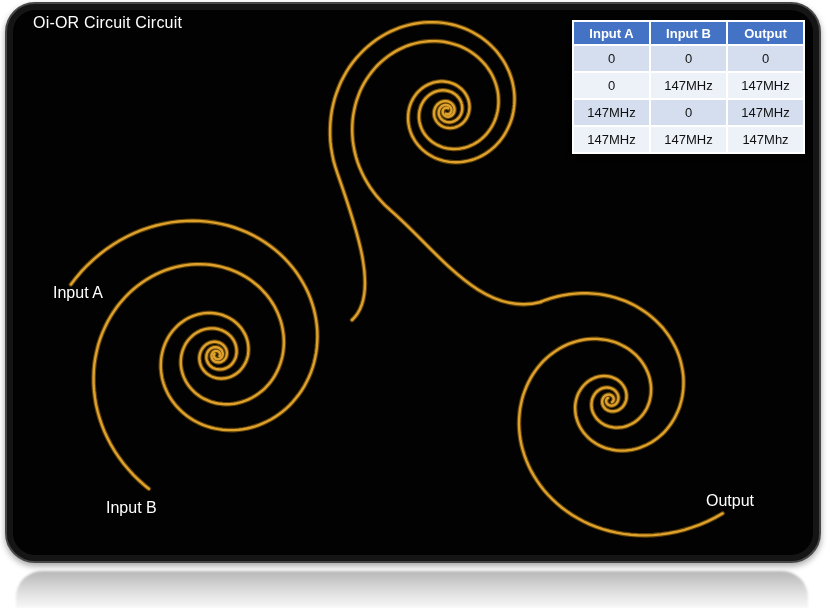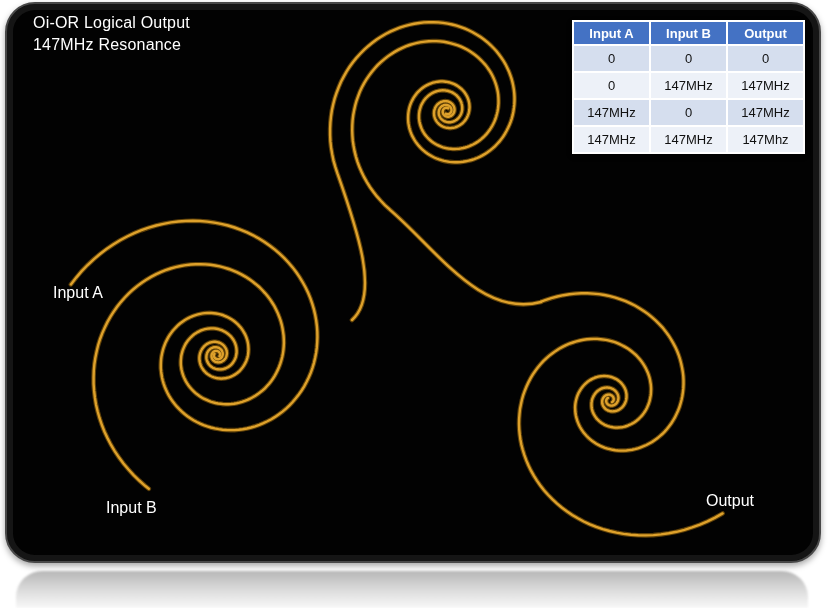--- a/index.html
+++ b/index.html
@@ -56,22 +56,21 @@
       <path d="M607.9 397.9L607.7 398.0L607.6 398.1L607.5 398.2L607.4 398.3L607.2 398.4L607.1 398.5L607.0 398.7L606.9 398.8L606.8 398.9L606.7 399.1L606.6 399.3L606.5 399.4L606.5 399.6L606.4 399.8L606.3 400.0L606.3 400.2L606.3 400.4L606.2 400.6L606.2 400.8L606.2 401.0L606.2 401.2L606.2 401.4L606.3 401.6L606.3 401.9L606.4 402.1L606.4 402.3L606.5 402.5L606.6 402.7L606.7 402.9L606.8 403.1L607.0 403.4L607.1 403.6L607.3 403.7L607.4 403.9L607.6 404.1L607.8 404.3L608.0 404.5L608.2 404.6L608.4 404.8L608.7 404.9L608.9 405.0L609.2 405.2L609.4 405.3L609.7 405.4L610.0 405.4L610.3 405.5L610.6 405.6L610.9 405.6L611.2 405.6L611.5 405.6L611.8 405.6L612.1 405.6L612.4 405.5L612.8 405.5L613.1 405.4L613.4 405.3L613.7 405.2L614.1 405.0L614.4 404.9L614.7 404.7L615.0 404.5L615.3 404.3L615.6 404.1L615.9 403.8L616.1 403.6L616.4 403.3L616.6 403.0L616.9 402.7L617.1 402.3L617.3 402.0L617.5 401.6L617.7 401.2L617.8 400.9L618.0 400.4L618.1 400.0L618.2 399.6L618.3 399.2L618.3 398.7L618.4 398.3L618.4 397.8L618.4 397.3L618.3 396.8L618.2 396.4L618.2 395.9L618.0 395.4L617.9 394.9L617.7 394.4L617.5 394.0L617.3 393.5L617.0 393.0L616.7 392.6L616.4 392.1L616.1 391.7L615.7 391.3L615.3 390.9L614.9 390.5L614.4 390.1L614.0 389.8L613.5 389.4L613.0 389.1L612.4 388.8L611.9 388.6L611.3 388.3L610.7 388.1L610.0 387.9L609.4 387.8L608.7 387.7L608.1 387.6L607.4 387.5L606.7 387.5L606.0 387.6L605.3 387.6L604.6 387.7L603.9 387.9L603.2 388.0L602.4 388.3L601.7 388.5L601.0 388.8L600.3 389.2L599.6 389.6L599.0 390.0L598.3 390.4L597.6 391.0L597.0 391.5L596.4 392.1L595.8 392.7L595.3 393.4L594.7 394.1L594.3 394.8L593.8 395.6L593.4 396.4L593.0 397.2L592.6 398.1L592.3 399.0L592.0 399.9L591.8 400.9L591.7 401.9L591.5 402.9L591.5 403.9L591.5 404.9L591.5 405.9L591.6 407.0L591.7 408.1L591.9 409.1L592.2 410.2L592.5 411.3L592.9 412.3L593.4 413.4L593.9 414.4L594.5 415.4L595.1 416.4L595.8 417.4L596.5 418.4L597.4 419.3L598.2 420.2L599.2 421.1L600.2 421.9L601.2 422.7L602.3 423.4L603.4 424.1L604.6 424.8L605.9 425.3L607.2 425.9L608.5 426.3L609.9 426.7L611.3 427.0L612.8 427.3L614.3 427.5L615.8 427.6L617.3 427.6L618.8 427.5L620.4 427.4L622.0 427.2L623.6 426.9L625.2 426.5L626.7 426.0L628.3 425.4L629.9 424.7L631.4 424.0L633.0 423.1L634.5 422.2L635.9 421.2L637.4 420.0L638.8 418.8L640.1 417.5L641.4 416.1L642.6 414.7L643.8 413.1L644.9 411.5L645.9 409.8L646.9 408.0L647.7 406.1L648.5 404.2L649.2 402.2L649.8 400.1L650.2 398.0L650.6 395.9L650.9 393.7L651.0 391.4L651.1 389.1L651.0 386.8L650.8 384.5L650.4 382.2L650.0 379.8L649.4 377.4L648.7 375.1L647.8 372.7L646.8 370.4L645.7 368.1L644.4 365.8L643.0 363.6L641.5 361.4L639.8 359.3L638.0 357.2L636.1 355.2L634.0 353.3L631.8 351.5L629.5 349.7L627.1 348.1L624.5 346.6L621.9 345.2L619.1 343.9L616.2 342.7L613.3 341.7L610.2 340.8L607.1 340.1L603.9 339.6L600.6 339.2L597.2 338.9L593.9 338.9L590.4 339.0L586.9 339.3L583.5 339.8L579.9 340.5L576.4 341.4L572.9 342.5L569.4 343.7L566.0 345.2L562.5 346.9L559.1 348.8L555.8 350.9L552.6 353.2L549.4 355.6L546.3 358.3L543.3 361.2L540.5 364.3L537.8 367.5L535.2 371.0L532.7 374.6L530.5 378.4L528.4 382.4L526.5 386.5L524.8 390.7L523.2 395.1L521.9 399.7L520.9 404.4L520.0 409.1L519.5 414.0L519.1 419.0L519.0 424.0L519.2 429.1L519.7 434.3L520.4 439.5L521.4 444.7L522.8 450.0L524.4 455.2L526.3 460.4L528.5 465.5L531.0 470.7L533.8 475.7L536.9 480.6L540.3 485.5L544.0 490.2L548.0 494.8L552.3 499.2L556.8 503.4L561.7 507.5L566.8 511.3L572.2 515.0L577.8 518.3L583.7 521.5L589.9 524.3L596.2 526.9L602.8 529.1L609.5 531.0L616.5 532.6L623.6 533.9L630.9 534.8L638.3 535.3L645.8 535.4L653.4 535.1L661.1 534.4L668.8 533.3L676.6 531.8L684.4 529.8L692.1 527.4L699.9 524.6L707.5 521.3L715.1 517.6L722.6 513.4" fill="none" stroke="#5E4008" stroke-width="4.6" stroke-linecap="round"></path>
       <path d="M219.5 356.2L219.6 356.1L219.7 356.0L219.8 355.8L219.8 355.7L219.9 355.6L219.9 355.4L220.0 355.3L220.0 355.1L220.1 354.9L220.1 354.8L220.1 354.6L220.1 354.4L220.1 354.3L220.1 354.1L220.1 353.9L220.0 353.8L220.0 353.6L219.9 353.4L219.9 353.3L219.8 353.1L219.7 352.9L219.6 352.8L219.5 352.6L219.4 352.5L219.3 352.3L219.2 352.2L219.1 352.0L218.9 351.9L218.8 351.8L218.6 351.6L218.5 351.5L218.3 351.4L218.1 351.3L217.9 351.2L217.7 351.1L217.5 351.1L217.3 351.0L217.1 351.0L216.9 350.9L216.7 350.9L216.5 350.9L216.3 350.9L216.0 350.9L215.8 350.9L215.6 350.9L215.3 351.0L215.1 351.0L214.9 351.1L214.7 351.2L214.4 351.2L214.2 351.3L214.0 351.5L213.8 351.6L213.6 351.7L213.4 351.9L213.2 352.1L213.0 352.2L212.8 352.4L212.7 352.6L212.5 352.8L212.3 353.0L212.2 353.3L212.1 353.5L212.0 353.8L211.8 354.0L211.7 354.3L211.7 354.6L211.6 354.8L211.5 355.1L211.5 355.4L211.5 355.7L211.5 356.0L211.5 356.3L211.5 356.6L211.5 356.9L211.6 357.2L211.7 357.5L211.8 357.8L211.9 358.1L212.0 358.4L212.1 358.7L212.3 359.0L212.4 359.3L212.6 359.6L212.8 359.8L213.1 360.1L213.3 360.3L213.5 360.6L213.8 360.8L214.1 361.0L214.4 361.2L214.7 361.4L215.0 361.6L215.3 361.7L215.7 361.9L216.0 362.0L216.4 362.1L216.8 362.2L217.2 362.3L217.5 362.3L217.9 362.4L218.3 362.4L218.7 362.4L219.1 362.3L219.5 362.3L219.9 362.2L220.4 362.1L220.8 362.0L221.2 361.9L221.6 361.7L221.9 361.5L222.3 361.3L222.7 361.1L223.1 360.8L223.4 360.6L223.8 360.3L224.1 360.0L224.4 359.6L224.8 359.3L225.0 358.9L225.3 358.5L225.6 358.1L225.8 357.7L226.0 357.2L226.2 356.8L226.4 356.3L226.5 355.8L226.6 355.3L226.7 354.8L226.8 354.3L226.9 353.8L226.9 353.2L226.9 352.7L226.8 352.1L226.7 351.6L226.7 351.1L226.5 350.5L226.4 350.0L226.2 349.4L226.0 348.9L225.7 348.4L225.4 347.9L225.1 347.4L224.8 346.9L224.4 346.4L224.0 345.9L223.6 345.5L223.2 345.1L222.7 344.6L222.2 344.3L221.7 343.9L221.1 343.6L220.6 343.2L220.0 343.0L219.3 342.7L218.7 342.5L218.1 342.3L217.4 342.1L216.7 342.0L216.0 341.9L215.3 341.8L214.6 341.8L213.9 341.8L213.2 341.9L212.5 342.0L211.7 342.1L211.0 342.3L210.3 342.5L209.6 342.7L208.9 343.0L208.2 343.4L207.5 343.7L206.8 344.1L206.1 344.6L205.5 345.1L204.9 345.6L204.3 346.2L203.7 346.8L203.2 347.4L202.6 348.1L202.2 348.8L201.7 349.5L201.3 350.3L200.9 351.0L200.6 351.9L200.3 352.7L200.0 353.6L199.8 354.5L199.6 355.4L199.5 356.3L199.4 357.2L199.4 358.2L199.4 359.1L199.5 360.1L199.6 361.1L199.8 362.0L200.0 363.0L200.3 364.0L200.6 364.9L201.0 365.9L201.4 366.8L201.9 367.7L202.5 368.6L203.1 369.5L203.7 370.4L204.4 371.2L205.2 372.0L206.0 372.8L206.8 373.5L207.7 374.2L208.7 374.8L209.6 375.4L210.7 376.0L211.7 376.5L212.8 377.0L213.9 377.4L215.1 377.7L216.3 378.0L217.5 378.2L218.7 378.4L220.0 378.5L221.2 378.6L222.5 378.5L223.8 378.4L225.1 378.3L226.4 378.0L227.7 377.7L229.0 377.4L230.3 376.9L231.5 376.4L232.8 375.8L234.0 375.1L235.2 374.4L236.4 373.6L237.5 372.7L238.7 371.8L239.7 370.8L240.7 369.7L241.7 368.6L242.6 367.4L243.5 366.1L244.3 364.8L245.1 363.5L245.8 362.1L246.4 360.6L246.9 359.1L247.4 357.6L247.8 356.0L248.1 354.3L248.3 352.7L248.4 351.0L248.5 349.3L248.4 347.6L248.3 345.9L248.1 344.2L247.8 342.4L247.4 340.7L246.9 339.0L246.3 337.3L245.6 335.6L244.8 333.9L243.9 332.3L242.9 330.6L241.9 329.1L240.7 327.5L239.4 326.1L238.1 324.6L236.7 323.3L235.2 322.0L233.6 320.7L231.9 319.6L230.1 318.5L228.3 317.5L226.4 316.6L224.5 315.8L222.5 315.0L220.4 314.4L218.3 313.9L216.1 313.5L213.9 313.2L211.7 313.0L209.4 312.9L207.1 313.0L204.8 313.1L202.5 313.4L200.2 313.9L197.9 314.4L195.6 315.1L193.3 315.9L191.0 316.8L188.8 317.9L186.6 319.0L184.5 320.3L182.4 321.8L180.3 323.3L178.3 325.0L176.4 326.8L174.6 328.7L172.8 330.7L171.2 332.9L169.6 335.1L168.2 337.4L166.9 339.9L165.6 342.4L164.6 345.0L163.6 347.7L162.8 350.4L162.1 353.3L161.5 356.2L161.1 359.1L160.9 362.1L160.8 365.1L160.8 368.2L161.1 371.2L161.5 374.3L162.0 377.4L162.7 380.5L163.6 383.6L164.7 386.7L166.0 389.7L167.4 392.7L168.9 395.6L170.7 398.5L172.6 401.3L174.7 404.0L176.9 406.7L179.3 409.2L181.9 411.7L184.6 414.0L187.4 416.2L190.4 418.3L193.5 420.2L196.8 422.0L200.1 423.6L203.6 425.1L207.2 426.4L210.9 427.5L214.7 428.4L218.6 429.1L222.5 429.7L226.5 430.0L230.5 430.1L234.6 430.1L238.7 429.7L242.8 429.2L247.0 428.5L251.1 427.5L255.2 426.3L259.3 424.9L263.4 423.2L267.4 421.3L271.3 419.2L275.1 416.9L278.9 414.3L282.5 411.6L286.1 408.6L289.5 405.4L292.7 402.0L295.8 398.3L298.8 394.5L301.6 390.5L304.2 386.4L306.5 382.0L308.7 377.5L310.7 372.9L312.4 368.1L313.9 363.1L315.1 358.1L316.1 352.9L316.8 347.7L317.2 342.3L317.4 336.9L317.3 331.5L316.9 326.0L316.2 320.5L315.2 314.9L313.9 309.4L312.3 303.9L310.4 298.4L308.2 293.0L305.7 287.7L302.8 282.5L299.7 277.3L296.3 272.3L292.6 267.4L288.6 262.7L284.3 258.1L279.8 253.8L274.9 249.6L269.8 245.7L264.5 242.0L258.9 238.5L253.1 235.3L247.1 232.4L240.9 229.8L234.5 227.5L227.9 225.5L221.1 223.9L214.2 222.6L207.2 221.6L200.1 221.0L192.9 220.8L185.6 221.0L178.2 221.5L170.8 222.4L163.5 223.8L156.1 225.5L148.7 227.7L141.4 230.2L134.2 233.2L127.1 236.5L120.1 240.3L113.2 244.5L106.5 249.0L100.0 254.0L93.7 259.3L87.6 265.0L81.7 271.1L76.2 277.6L70.9 284.4" fill="none" stroke="#DEA12B" stroke-width="2.4" stroke-linecap="round"></path>
       <path d="M214.5 353.8L214.4 353.9L214.3 354.0L214.2 354.2L214.2 354.3L214.1 354.4L214.1 354.6L214.0 354.7L214.0 354.9L213.9 355.1L213.9 355.2L213.9 355.4L213.9 355.6L213.9 355.7L213.9 355.9L213.9 356.1L213.9 356.2L214.0 356.4L214.0 356.6L214.1 356.8L214.2 356.9L214.2 357.1L214.3 357.3L214.4 357.4L214.5 357.6L214.6 357.7L214.8 357.9L214.9 358.0L215.0 358.2L215.2 358.3L215.3 358.4L215.5 358.5L215.7 358.7L215.9 358.8L216.1 358.8L216.2 358.9L216.5 359.0L216.7 359.1L216.9 359.1L217.1 359.2L217.3 359.2L217.5 359.2L217.8 359.2L218.0 359.2L218.2 359.2L218.5 359.2L218.7 359.1L218.9 359.1L219.2 359.0L219.4 359.0L219.6 358.9L219.9 358.8L220.1 358.6L220.3 358.5L220.5 358.4L220.7 358.2L220.9 358.0L221.1 357.9L221.3 357.7L221.5 357.5L221.7 357.3L221.8 357.0L222.0 356.8L222.1 356.5L222.2 356.3L222.3 356.0L222.4 355.7L222.5 355.5L222.6 355.2L222.7 354.9L222.7 354.6L222.7 354.3L222.8 354.0L222.7 353.7L222.7 353.3L222.7 353.0L222.6 352.7L222.6 352.4L222.5 352.1L222.4 351.7L222.2 351.4L222.1 351.1L221.9 350.8L221.8 350.5L221.6 350.2L221.4 349.9L221.1 349.7L220.9 349.4L220.6 349.2L220.3 348.9L220.1 348.7L219.8 348.5L219.4 348.3L219.1 348.1L218.7 347.9L218.4 347.7L218.0 347.6L217.6 347.5L217.2 347.4L216.8 347.3L216.4 347.2L216.0 347.2L215.6 347.2L215.2 347.2L214.7 347.2L214.3 347.3L213.9 347.3L213.4 347.4L213.0 347.6L212.6 347.7L212.2 347.9L211.7 348.1L211.3 348.3L210.9 348.5L210.5 348.8L210.1 349.1L209.8 349.4L209.4 349.7L209.1 350.1L208.7 350.4L208.4 350.8L208.1 351.3L207.8 351.7L207.6 352.2L207.3 352.6L207.1 353.1L206.9 353.6L206.8 354.1L206.6 354.7L206.5 355.2L206.5 355.8L206.4 356.3L206.4 356.9L206.4 357.5L206.4 358.1L206.5 358.7L206.6 359.2L206.7 359.8L206.9 360.4L207.1 361.0L207.3 361.6L207.6 362.2L207.9 362.7L208.2 363.3L208.6 363.8L208.9 364.3L209.4 364.8L209.8 365.3L210.3 365.8L210.8 366.3L211.4 366.7L211.9 367.1L212.5 367.5L213.1 367.8L213.8 368.1L214.4 368.4L215.1 368.7L215.8 368.9L216.6 369.1L217.3 369.2L218.1 369.3L218.8 369.4L219.6 369.4L220.4 369.4L221.2 369.4L222.0 369.3L222.8 369.1L223.6 369.0L224.4 368.7L225.2 368.5L225.9 368.2L226.7 367.8L227.5 367.4L228.2 367.0L229.0 366.5L229.7 365.9L230.4 365.4L231.0 364.8L231.7 364.1L232.3 363.4L232.9 362.7L233.4 361.9L233.9 361.1L234.4 360.3L234.8 359.4L235.2 358.5L235.6 357.5L235.9 356.6L236.1 355.6L236.3 354.6L236.5 353.6L236.6 352.5L236.6 351.5L236.6 350.4L236.5 349.3L236.4 348.2L236.2 347.2L236.0 346.1L235.7 345.0L235.3 343.9L234.9 342.8L234.4 341.8L233.9 340.8L233.3 339.7L232.6 338.7L231.9 337.8L231.1 336.8L230.3 335.9L229.4 335.1L228.4 334.2L227.4 333.4L226.4 332.7L225.3 332.0L224.1 331.4L223.0 330.8L221.7 330.2L220.5 329.8L219.2 329.4L217.8 329.0L216.5 328.7L215.1 328.5L213.6 328.4L212.2 328.4L210.8 328.4L209.3 328.5L207.8 328.6L206.3 328.9L204.9 329.2L203.4 329.6L201.9 330.1L200.5 330.7L199.1 331.4L197.6 332.1L196.3 332.9L194.9 333.8L193.6 334.8L192.3 335.9L191.1 337.0L189.9 338.2L188.8 339.5L187.7 340.8L186.7 342.3L185.7 343.7L184.9 345.3L184.1 346.9L183.4 348.6L182.7 350.3L182.2 352.1L181.7 353.9L181.3 355.7L181.1 357.6L180.9 359.6L180.8 361.5L180.8 363.5L180.9 365.5L181.2 367.5L181.5 369.5L182.0 371.5L182.5 373.5L183.2 375.5L184.0 377.4L184.9 379.4L185.9 381.3L187.0 383.2L188.2 385.0L189.5 386.8L191.0 388.5L192.5 390.2L194.2 391.8L195.9 393.4L197.8 394.8L199.7 396.2L201.7 397.5L203.8 398.7L206.0 399.7L208.3 400.7L210.6 401.6L213.0 402.3L215.5 403.0L218.0 403.5L220.6 403.8L223.2 404.1L225.9 404.2L228.5 404.2L231.2 404.0L234.0 403.7L236.7 403.2L239.4 402.6L242.1 401.8L244.8 400.9L247.5 399.9L250.1 398.7L252.7 397.3L255.3 395.8L257.8 394.1L260.2 392.3L262.6 390.4L264.9 388.3L267.0 386.0L269.1 383.7L271.1 381.2L273.0 378.5L274.7 375.8L276.3 372.9L277.8 369.9L279.1 366.8L280.3 363.7L281.3 360.4L282.2 357.0L282.9 353.6L283.4 350.1L283.7 346.6L283.9 343.0L283.8 339.3L283.6 335.7L283.1 332.0L282.5 328.3L281.7 324.6L280.7 320.9L279.4 317.2L278.0 313.6L276.3 310.0L274.5 306.4L272.4 303.0L270.2 299.6L267.7 296.3L265.0 293.1L262.2 290.0L259.2 287.0L255.9 284.2L252.5 281.5L249.0 279.0L245.2 276.6L241.3 274.4L237.3 272.4L233.1 270.6L228.8 269.0L224.3 267.6L219.8 266.4L215.1 265.5L210.4 264.8L205.5 264.4L200.7 264.2L195.7 264.2L190.7 264.5L185.7 265.1L180.7 266.0L175.6 267.1L170.6 268.5L165.6 270.2L160.7 272.2L155.8 274.4L151.0 276.9L146.3 279.7L141.7 282.8L137.2 286.1L132.8 289.7L128.6 293.6L124.6 297.7L120.8 302.1L117.1 306.7L113.7 311.6L110.5 316.6L107.5 321.9L104.8 327.4L102.3 333.1L100.1 339.0L98.2 345.0L96.7 351.2L95.4 357.5L94.4 364.0L93.8 370.6L93.6 377.2L93.6 383.9L94.1 390.7L94.9 397.5L96.0 404.4L97.6 411.2L99.5 418.0L101.8 424.8L104.4 431.5L107.5 438.1L110.9 444.7L114.7 451.1L118.9 457.3L123.4 463.4L128.3 469.3L133.6 475.1L139.2 480.5L145.1 485.8L148.8 488.8" fill="none" stroke="#DEA12B" stroke-width="2.4" stroke-linecap="round"></path>
       <path d="M448.2 108.3L448.1 108.2L448.0 108.1L447.8 108.0L447.7 108.0L447.5 107.9L447.4 107.9L447.2 107.8L447.0 107.8L446.9 107.7L446.7 107.7L446.5 107.7L446.3 107.7L446.1 107.7L446.0 107.7L445.8 107.8L445.6 107.8L445.4 107.9L445.3 107.9L445.1 108.0L444.9 108.1L444.7 108.2L444.6 108.3L444.4 108.4L444.2 108.5L444.1 108.6L443.9 108.7L443.8 108.9L443.7 109.0L443.5 109.2L443.4 109.4L443.3 109.5L443.2 109.7L443.1 109.9L443.0 110.1L442.9 110.3L442.9 110.5L442.8 110.8L442.8 111.0L442.7 111.2L442.7 111.4L442.7 111.7L442.7 111.9L442.7 112.1L442.7 112.4L442.8 112.6L442.8 112.8L442.9 113.1L443.0 113.3L443.0 113.5L443.1 113.8L443.3 114.0L443.4 114.2L443.5 114.4L443.7 114.6L443.8 114.8L444.0 115.0L444.2 115.2L444.4 115.4L444.6 115.6L444.9 115.7L445.1 115.9L445.3 116.0L445.6 116.2L445.8 116.3L446.1 116.4L446.4 116.5L446.7 116.5L447.0 116.6L447.3 116.6L447.6 116.7L447.9 116.7L448.2 116.7L448.5 116.7L448.8 116.6L449.1 116.6L449.4 116.5L449.7 116.4L450.0 116.3L450.3 116.2L450.6 116.1L450.9 115.9L451.2 115.8L451.5 115.6L451.8 115.4L452.1 115.1L452.3 114.9L452.6 114.7L452.8 114.4L453.0 114.1L453.2 113.8L453.4 113.5L453.6 113.2L453.8 112.9L453.9 112.5L454.1 112.2L454.2 111.8L454.3 111.4L454.4 111.1L454.4 110.7L454.5 110.3L454.5 109.9L454.5 109.5L454.5 109.1L454.4 108.6L454.3 108.2L454.3 107.8L454.2 107.4L454.0 107.0L453.9 106.6L453.7 106.2L453.5 105.8L453.3 105.4L453.0 105.1L452.7 104.7L452.5 104.4L452.2 104.0L451.8 103.7L451.5 103.4L451.1 103.1L450.7 102.8L450.3 102.5L449.9 102.3L449.5 102.1L449.0 101.9L448.5 101.7L448.1 101.5L447.6 101.4L447.1 101.3L446.6 101.2L446.0 101.2L445.5 101.1L445.0 101.1L444.4 101.2L443.9 101.2L443.4 101.3L442.8 101.4L442.3 101.6L441.8 101.8L441.2 102.0L440.7 102.2L440.2 102.5L439.7 102.8L439.2 103.1L438.7 103.4L438.2 103.8L437.8 104.2L437.4 104.6L437.0 105.1L436.6 105.6L436.2 106.1L435.9 106.6L435.5 107.2L435.2 107.8L435.0 108.4L434.8 109.0L434.5 109.6L434.4 110.3L434.2 110.9L434.1 111.6L434.1 112.3L434.0 113.0L434.0 113.7L434.1 114.4L434.1 115.1L434.3 115.8L434.4 116.5L434.6 117.2L434.8 117.9L435.1 118.6L435.4 119.3L435.8 120.0L436.2 120.6L436.6 121.3L437.0 121.9L437.5 122.5L438.1 123.1L438.6 123.7L439.2 124.2L439.9 124.7L440.6 125.2L441.3 125.7L442.0 126.1L442.7 126.5L443.5 126.8L444.3 127.1L445.2 127.4L446.0 127.6L446.9 127.8L447.8 127.9L448.7 128.0L449.6 128.1L450.5 128.1L451.4 128.0L452.4 127.9L453.3 127.8L454.2 127.6L455.2 127.3L456.1 127.0L457.0 126.7L457.9 126.2L458.8 125.8L459.7 125.3L460.5 124.7L461.4 124.1L462.2 123.5L462.9 122.8L463.7 122.0L464.4 121.2L465.1 120.4L465.7 119.5L466.3 118.6L466.9 117.6L467.4 116.6L467.8 115.6L468.2 114.5L468.6 113.4L468.9 112.3L469.1 111.2L469.3 110.0L469.4 108.8L469.5 107.6L469.5 106.4L469.4 105.2L469.3 103.9L469.1 102.7L468.8 101.5L468.5 100.2L468.1 99.0L467.6 97.8L467.1 96.6L466.5 95.5L465.8 94.3L465.1 93.2L464.3 92.1L463.4 91.0L462.5 90.0L461.5 89.0L460.4 88.1L459.3 87.2L458.2 86.4L457.0 85.6L455.7 84.9L454.4 84.2L453.0 83.6L451.6 83.1L450.2 82.6L448.7 82.2L447.2 81.9L445.7 81.7L444.1 81.5L442.5 81.4L440.9 81.4L439.3 81.5L437.7 81.7L436.1 81.9L434.5 82.3L432.8 82.7L431.2 83.3L429.7 83.9L428.1 84.6L426.5 85.4L425.0 86.3L423.5 87.2L422.1 88.3L420.7 89.4L419.4 90.6L418.1 91.9L416.8 93.3L415.7 94.8L414.6 96.3L413.5 97.9L412.6 99.6L411.7 101.3L410.9 103.1L410.2 104.9L409.6 106.8L409.1 108.7L408.7 110.7L408.4 112.8L408.2 114.8L408.1 116.9L408.1 119.0L408.2 121.1L408.4 123.2L408.8 125.4L409.2 127.5L409.8 129.6L410.5 131.7L411.3 133.8L412.2 135.9L413.3 137.9L414.4 139.9L415.7 141.9L417.1 143.8L418.6 145.6L420.2 147.4L421.9 149.1L423.7 150.7L425.6 152.2L427.6 153.7L429.7 155.0L431.9 156.3L434.2 157.5L436.6 158.5L439.0 159.4L441.5 160.2L444.0 160.9L446.6 161.4L449.3 161.9L452.0 162.1L454.8 162.3L457.5 162.3L460.3 162.1L463.1 161.8L465.9 161.3L468.7 160.7L471.5 160.0L474.3 159.1L477.1 158.0L479.8 156.8L482.5 155.4L485.1 153.9L487.6 152.2L490.1 150.4L492.5 148.4L494.9 146.3L497.1 144.0L499.3 141.7L501.3 139.1L503.2 136.5L505.0 133.7L506.6 130.8L508.1 127.8L509.5 124.7L510.7 121.6L511.8 118.3L512.7 114.9L513.4 111.5L513.9 108.0L514.3 104.4L514.5 100.8L514.5 97.1L514.3 93.5L513.9 89.8L513.3 86.1L512.5 82.4L511.5 78.7L510.3 75.1L508.9 71.4L507.3 67.9L505.5 64.3L503.5 60.9L501.2 57.5L498.8 54.2L496.3 51.0L493.5 48.0L490.5 45.0L487.4 42.2L484.0 39.5L480.6 37.0L476.9 34.7L473.1 32.5L469.2 30.5L465.1 28.7L460.9 27.1L456.6 25.7L452.1 24.5L447.6 23.6L443.0 22.9L438.3 22.4L433.6 22.2L428.8 22.2L423.9 22.4L419.1 23.0L414.2 23.8L409.3 24.8L404.5 26.1L399.7 27.7L394.9 29.6L390.2 31.7L385.6 34.0L381.0 36.7L376.6 39.6L372.3 42.8L368.1 46.2L364.0 49.8L360.2 53.7L356.4 57.9L352.9 62.2L349.6 66.8L346.5 71.6L343.7 76.6L341.0 81.8L338.7 87.2L336.6 92.7L334.7 98.4L333.2 104.2L331.9 110.2L331.0 116.3L330.4 122.4L330.1 128.7L330.1 135.0L330.4 141.4L331.1 147.8L332.2 154.2L333.5 160.6L335.3 166.9L337.4 173.3L337.7 174.1C357 229 380 295 352 320" fill="none" stroke="#DEA12B" stroke-width="2.4" stroke-linecap="round"></path>
       <path d="M445.8 113.7L445.9 113.8L446.0 113.9L446.2 114.0L446.3 114.1L446.5 114.1L446.6 114.2L446.8 114.2L447.0 114.3L447.1 114.3L447.3 114.3L447.5 114.3L447.7 114.3L447.9 114.3L448.0 114.3L448.2 114.3L448.4 114.2L448.6 114.2L448.8 114.1L449.0 114.1L449.1 114.0L449.3 113.9L449.5 113.8L449.7 113.7L449.8 113.6L450.0 113.5L450.1 113.3L450.3 113.2L450.4 113.0L450.6 112.9L450.7 112.7L450.8 112.5L450.9 112.3L451.0 112.1L451.1 111.9L451.2 111.7L451.3 111.5L451.4 111.3L451.4 111.0L451.5 110.8L451.5 110.6L451.5 110.3L451.5 110.1L451.5 109.8L451.5 109.6L451.4 109.3L451.4 109.1L451.3 108.8L451.2 108.6L451.2 108.3L451.1 108.1L450.9 107.9L450.8 107.6L450.7 107.4L450.5 107.2L450.3 106.9L450.1 106.7L449.9 106.5L449.7 106.3L449.5 106.2L449.3 106.0L449.0 105.8L448.8 105.7L448.5 105.5L448.2 105.4L447.9 105.3L447.7 105.2L447.4 105.1L447.0 105.0L446.7 105.0L446.4 104.9L446.1 104.9L445.7 104.9L445.4 104.9L445.1 104.9L444.7 105.0L444.4 105.1L444.1 105.1L443.7 105.2L443.4 105.4L443.1 105.5L442.7 105.7L442.4 105.8L442.1 106.0L441.8 106.3L441.5 106.5L441.2 106.7L440.9 107.0L440.7 107.3L440.4 107.6L440.2 107.9L440.0 108.2L439.8 108.6L439.6 109.0L439.4 109.3L439.2 109.7L439.1 110.1L439.0 110.5L438.9 110.9L438.8 111.4L438.8 111.8L438.7 112.3L438.7 112.7L438.7 113.2L438.8 113.6L438.8 114.1L438.9 114.5L439.0 115.0L439.2 115.4L439.4 115.9L439.5 116.3L439.8 116.8L440.0 117.2L440.3 117.6L440.6 118.1L440.9 118.5L441.2 118.8L441.6 119.2L442.0 119.6L442.4 119.9L442.8 120.2L443.3 120.5L443.7 120.8L444.2 121.1L444.7 121.3L445.3 121.5L445.8 121.7L446.4 121.9L446.9 122.0L447.5 122.1L448.1 122.2L448.7 122.2L449.3 122.2L449.9 122.2L450.5 122.2L451.2 122.1L451.8 121.9L452.4 121.8L453.0 121.6L453.6 121.4L454.2 121.1L454.8 120.8L455.4 120.5L456.0 120.1L456.6 119.7L457.1 119.3L457.6 118.8L458.1 118.4L458.6 117.8L459.1 117.3L459.5 116.7L459.9 116.1L460.3 115.4L460.7 114.8L461.0 114.1L461.3 113.4L461.5 112.6L461.8 111.9L461.9 111.1L462.1 110.3L462.2 109.5L462.2 108.7L462.2 107.9L462.2 107.0L462.1 106.2L462.0 105.4L461.8 104.5L461.6 103.7L461.4 102.8L461.1 102.0L460.7 101.2L460.3 100.4L459.9 99.6L459.4 98.8L458.8 98.0L458.3 97.3L457.6 96.6L457.0 95.9L456.3 95.2L455.5 94.6L454.7 94.0L453.9 93.4L453.0 92.9L452.1 92.4L451.2 92.0L450.2 91.6L449.2 91.3L448.2 91.0L447.1 90.7L446.1 90.6L445.0 90.4L443.9 90.4L442.8 90.3L441.6 90.4L440.5 90.5L439.3 90.6L438.2 90.9L437.1 91.2L435.9 91.5L434.8 91.9L433.7 92.4L432.6 92.9L431.5 93.5L430.4 94.2L429.4 94.9L428.4 95.7L427.4 96.6L426.5 97.5L425.6 98.4L424.7 99.5L423.9 100.5L423.2 101.7L422.5 102.8L421.8 104.1L421.2 105.3L420.7 106.6L420.3 108.0L419.9 109.4L419.5 110.8L419.3 112.3L419.1 113.7L419.0 115.2L419.0 116.8L419.0 118.3L419.2 119.8L419.4 121.4L419.7 122.9L420.1 124.5L420.6 126.0L421.1 127.5L421.8 129.1L422.5 130.6L423.3 132.0L424.2 133.5L425.2 134.9L426.3 136.2L427.4 137.5L428.7 138.8L430.0 140.0L431.4 141.2L432.8 142.3L434.3 143.3L435.9 144.3L437.6 145.1L439.3 145.9L441.1 146.7L442.9 147.3L444.8 147.8L446.7 148.3L448.7 148.6L450.7 148.8L452.7 149.0L454.8 149.0L456.9 148.9L459.0 148.7L461.1 148.4L463.2 148.0L465.3 147.5L467.4 146.9L469.4 146.1L471.5 145.2L473.5 144.2L475.5 143.1L477.5 141.9L479.4 140.6L481.2 139.1L483.0 137.5L484.7 135.9L486.4 134.1L487.9 132.2L489.4 130.2L490.8 128.2L492.1 126.0L493.3 123.8L494.4 121.4L495.4 119.0L496.2 116.5L496.9 114.0L497.5 111.4L498.0 108.7L498.3 106.0L498.5 103.2L498.5 100.4L498.4 97.6L498.2 94.8L497.8 91.9L497.2 89.1L496.5 86.2L495.6 83.4L494.6 80.6L493.4 77.8L492.1 75.0L490.6 72.3L488.9 69.7L487.1 67.1L485.1 64.6L483.0 62.2L480.7 59.8L478.3 57.6L475.8 55.5L473.1 53.5L470.3 51.6L467.4 49.8L464.3 48.2L461.1 46.7L457.9 45.4L454.5 44.3L451.0 43.3L447.5 42.5L443.9 41.8L440.2 41.4L436.4 41.1L432.6 41.1L428.8 41.2L425.0 41.6L421.1 42.1L417.2 42.9L413.4 43.9L409.5 45.0L405.7 46.4L401.9 48.1L398.2 49.9L394.6 51.9L391.0 54.2L387.5 56.6L384.1 59.3L380.8 62.2L377.6 65.2L374.6 68.5L371.7 72.0L369.0 75.6L366.4 79.4L364.0 83.4L361.8 87.5L359.8 91.8L358.1 96.3L356.5 100.8L355.2 105.5L354.1 110.4L353.2 115.3L352.6 120.3L352.3 125.3L352.2 130.5L352.4 135.6L352.8 140.9L353.6 146.1L354.6 151.4L355.9 156.6L357.5 161.8L359.4 167.0L361.6 172.1L364.1 177.2L366.9 182.1L369.9 187.0L373.3 191.7L376.9 196.4L380.8 200.8L384.9 205.1L389.4 209.2L390.0 209.8C437 250 481 318 541 302" fill="none" stroke="#DEA12B" stroke-width="2.4" stroke-linecap="round"></path>
       <path d="M612.1 402.1L612.3 402.0L612.4 401.9L612.5 401.8L612.6 401.7L612.8 401.6L612.9 401.5L613.0 401.3L613.1 401.2L613.2 401.0L613.3 400.9L613.4 400.7L613.4 400.5L613.5 400.4L613.6 400.2L613.6 400.0L613.7 399.8L613.7 399.6L613.7 399.4L613.7 399.2L613.7 399.0L613.7 398.8L613.7 398.6L613.6 398.4L613.6 398.2L613.5 398.0L613.5 397.7L613.4 397.5L613.3 397.3L613.2 397.1L613.1 396.9L613.0 396.7L612.8 396.5L612.7 396.3L612.5 396.2L612.3 396.0L612.1 395.8L611.9 395.7L611.7 395.5L611.5 395.4L611.3 395.2L611.0 395.1L610.8 395.0L610.5 394.9L610.3 394.8L610.0 394.8L609.7 394.7L609.4 394.6L609.1 394.6L608.9 394.6L608.6 394.6L608.3 394.6L607.9 394.7L607.6 394.7L607.3 394.8L607.0 394.9L606.7 395.0L606.4 395.1L606.1 395.2L605.8 395.4L605.5 395.5L605.2 395.7L605.0 395.9L604.7 396.1L604.4 396.4L604.2 396.6L603.9 396.9L603.7 397.2L603.5 397.5L603.3 397.8L603.1 398.1L602.9 398.5L602.7 398.9L602.6 399.2L602.5 399.6L602.4 400.0L602.3 400.4L602.2 400.8L602.2 401.2L602.2 401.7L602.2 402.1L602.2 402.5L602.2 403.0L602.3 403.4L602.4 403.9L602.5 404.3L602.7 404.8L602.8 405.2L603.0 405.6L603.3 406.1L603.5 406.5L603.8 406.9L604.1 407.3L604.4 407.7L604.7 408.1L605.1 408.5L605.5 408.8L605.9 409.2L606.4 409.5L606.8 409.8L607.3 410.0L607.8 410.3L608.3 410.5L608.9 410.7L609.4 410.9L610.0 411.1L610.6 411.2L611.2 411.3L611.8 411.4L612.4 411.4L613.0 411.4L613.7 411.3L614.3 411.3L615.0 411.2L615.6 411.0L616.3 410.9L616.9 410.6L617.6 410.4L618.2 410.1L618.8 409.8L619.4 409.4L620.0 409.0L620.6 408.6L621.2 408.1L621.8 407.6L622.3 407.1L622.8 406.5L623.3 405.9L623.8 405.3L624.2 404.6L624.6 403.9L625.0 403.2L625.3 402.4L625.6 401.6L625.9 400.8L626.1 400.0L626.3 399.1L626.4 398.3L626.5 397.4L626.5 396.5L626.5 395.6L626.5 394.6L626.4 393.7L626.2 392.8L626.0 391.8L625.8 390.9L625.5 390.0L625.1 389.0L624.7 388.1L624.2 387.2L623.7 386.3L623.1 385.4L622.5 384.6L621.8 383.7L621.1 382.9L620.3 382.1L619.5 381.4L618.6 380.7L617.7 380.0L616.7 379.4L615.7 378.8L614.6 378.3L613.5 377.8L612.4 377.4L611.2 377.0L610.0 376.7L608.8 376.4L607.5 376.2L606.2 376.1L604.9 376.0L603.6 376.0L602.2 376.1L600.9 376.2L599.5 376.4L598.1 376.7L596.8 377.1L595.4 377.5L594.1 378.1L592.7 378.7L591.4 379.4L590.1 380.1L588.8 380.9L587.6 381.8L586.4 382.8L585.2 383.9L584.1 385.0L583.0 386.2L582.0 387.5L581.0 388.9L580.1 390.3L579.2 391.8L578.4 393.3L577.7 394.9L577.1 396.5L576.6 398.2L576.1 400.0L575.7 401.8L575.4 403.6L575.2 405.5L575.1 407.4L575.2 409.3L575.3 411.3L575.5 413.3L575.8 415.2L576.2 417.2L576.8 419.2L577.4 421.2L578.2 423.1L579.0 425.1L580.0 427.0L581.1 428.9L582.3 430.7L583.6 432.6L585.1 434.3L586.6 436.0L588.3 437.7L590.0 439.2L591.9 440.7L593.8 442.1L595.9 443.5L598.0 444.7L600.3 445.8L602.6 446.8L605.0 447.8L607.5 448.6L610.0 449.2L612.6 449.8L615.3 450.2L618.0 450.5L620.8 450.6L623.6 450.6L626.4 450.5L629.2 450.1L632.1 449.7L635.0 449.1L637.9 448.3L640.7 447.3L643.6 446.2L646.4 445.0L649.2 443.5L652.0 442.0L654.6 440.2L657.3 438.3L659.8 436.2L662.3 434.0L664.7 431.6L667.0 429.0L669.1 426.3L671.2 423.5L673.1 420.5L674.9 417.4L676.5 414.1L678.0 410.8L679.4 407.3L680.5 403.7L681.5 400.0L682.3 396.2L682.9 392.3L683.3 388.4L683.5 384.4L683.5 380.3L683.3 376.2L682.8 372.0L682.1 367.9L681.2 363.7L680.1 359.5L678.8 355.4L677.2 351.2L675.3 347.1L673.2 343.1L670.9 339.1L668.4 335.2L665.6 331.4L662.6 327.6L659.3 324.1L655.8 320.6L652.1 317.3L648.2 314.1L644.1 311.2L639.8 308.4L635.3 305.8L630.5 303.4L625.6 301.2L620.6 299.3L615.4 297.6L610.0 296.2L604.5 295.0L598.9 294.1L593.1 293.6L587.3 293.3L581.4 293.3L575.4 293.6L569.4 294.3L563.4 295.2L557.3 296.5L551.2 298.2L545.2 300.2L541.1 301.7" fill="none" stroke="#DEA12B" stroke-width="2.4" stroke-linecap="round"></path>
       <path d="M607.9 397.9L607.7 398.0L607.6 398.1L607.5 398.2L607.4 398.3L607.2 398.4L607.1 398.5L607.0 398.7L606.9 398.8L606.8 398.9L606.7 399.1L606.6 399.3L606.5 399.4L606.5 399.6L606.4 399.8L606.3 400.0L606.3 400.2L606.3 400.4L606.2 400.6L606.2 400.8L606.2 401.0L606.2 401.2L606.2 401.4L606.3 401.6L606.3 401.9L606.4 402.1L606.4 402.3L606.5 402.5L606.6 402.7L606.7 402.9L606.8 403.1L607.0 403.4L607.1 403.6L607.3 403.7L607.4 403.9L607.6 404.1L607.8 404.3L608.0 404.5L608.2 404.6L608.4 404.8L608.7 404.9L608.9 405.0L609.2 405.2L609.4 405.3L609.7 405.4L610.0 405.4L610.3 405.5L610.6 405.6L610.9 405.6L611.2 405.6L611.5 405.6L611.8 405.6L612.1 405.6L612.4 405.5L612.8 405.5L613.1 405.4L613.4 405.3L613.7 405.2L614.1 405.0L614.4 404.9L614.7 404.7L615.0 404.5L615.3 404.3L615.6 404.1L615.9 403.8L616.1 403.6L616.4 403.3L616.6 403.0L616.9 402.7L617.1 402.3L617.3 402.0L617.5 401.6L617.7 401.2L617.8 400.9L618.0 400.4L618.1 400.0L618.2 399.6L618.3 399.2L618.3 398.7L618.4 398.3L618.4 397.8L618.4 397.3L618.3 396.8L618.2 396.4L618.2 395.9L618.0 395.4L617.9 394.9L617.7 394.4L617.5 394.0L617.3 393.5L617.0 393.0L616.7 392.6L616.4 392.1L616.1 391.7L615.7 391.3L615.3 390.9L614.9 390.5L614.4 390.1L614.0 389.8L613.5 389.4L613.0 389.1L612.4 388.8L611.9 388.6L611.3 388.3L610.7 388.1L610.0 387.9L609.4 387.8L608.7 387.7L608.1 387.6L607.4 387.5L606.7 387.5L606.0 387.6L605.3 387.6L604.6 387.7L603.9 387.9L603.2 388.0L602.4 388.3L601.7 388.5L601.0 388.8L600.3 389.2L599.6 389.6L599.0 390.0L598.3 390.4L597.6 391.0L597.0 391.5L596.4 392.1L595.8 392.7L595.3 393.4L594.7 394.1L594.3 394.8L593.8 395.6L593.4 396.4L593.0 397.2L592.6 398.1L592.3 399.0L592.0 399.9L591.8 400.9L591.7 401.9L591.5 402.9L591.5 403.9L591.5 404.9L591.5 405.9L591.6 407.0L591.7 408.1L591.9 409.1L592.2 410.2L592.5 411.3L592.9 412.3L593.4 413.4L593.9 414.4L594.5 415.4L595.1 416.4L595.8 417.4L596.5 418.4L597.4 419.3L598.2 420.2L599.2 421.1L600.2 421.9L601.2 422.7L602.3 423.4L603.4 424.1L604.6 424.8L605.9 425.3L607.2 425.9L608.5 426.3L609.9 426.7L611.3 427.0L612.8 427.3L614.3 427.5L615.8 427.6L617.3 427.6L618.8 427.5L620.4 427.4L622.0 427.2L623.6 426.9L625.2 426.5L626.7 426.0L628.3 425.4L629.9 424.7L631.4 424.0L633.0 423.1L634.5 422.2L635.9 421.2L637.4 420.0L638.8 418.8L640.1 417.5L641.4 416.1L642.6 414.7L643.8 413.1L644.9 411.5L645.9 409.8L646.9 408.0L647.7 406.1L648.5 404.2L649.2 402.2L649.8 400.1L650.2 398.0L650.6 395.9L650.9 393.7L651.0 391.4L651.1 389.1L651.0 386.8L650.8 384.5L650.4 382.2L650.0 379.8L649.4 377.4L648.7 375.1L647.8 372.7L646.8 370.4L645.7 368.1L644.4 365.8L643.0 363.6L641.5 361.4L639.8 359.3L638.0 357.2L636.1 355.2L634.0 353.3L631.8 351.5L629.5 349.7L627.1 348.1L624.5 346.6L621.9 345.2L619.1 343.9L616.2 342.7L613.3 341.7L610.2 340.8L607.1 340.1L603.9 339.6L600.6 339.2L597.2 338.9L593.9 338.9L590.4 339.0L586.9 339.3L583.5 339.8L579.9 340.5L576.4 341.4L572.9 342.5L569.4 343.7L566.0 345.2L562.5 346.9L559.1 348.8L555.8 350.9L552.6 353.2L549.4 355.6L546.3 358.3L543.3 361.2L540.5 364.3L537.8 367.5L535.2 371.0L532.7 374.6L530.5 378.4L528.4 382.4L526.5 386.5L524.8 390.7L523.2 395.1L521.9 399.7L520.9 404.4L520.0 409.1L519.5 414.0L519.1 419.0L519.0 424.0L519.2 429.1L519.7 434.3L520.4 439.5L521.4 444.7L522.8 450.0L524.4 455.2L526.3 460.4L528.5 465.5L531.0 470.7L533.8 475.7L536.9 480.6L540.3 485.5L544.0 490.2L548.0 494.8L552.3 499.2L556.8 503.4L561.7 507.5L566.8 511.3L572.2 515.0L577.8 518.3L583.7 521.5L589.9 524.3L596.2 526.9L602.8 529.1L609.5 531.0L616.5 532.6L623.6 533.9L630.9 534.8L638.3 535.3L645.8 535.4L653.4 535.1L661.1 534.4L668.8 533.3L676.6 531.8L684.4 529.8L692.1 527.4L699.9 524.6L707.5 521.3L715.1 517.6L722.6 513.4" fill="none" stroke="#DEA12B" stroke-width="2.4" stroke-linecap="round"></path>
     </svg>
 
   <div class="title">
-    <span>Oi-OR Logical Output</span>
-    <span>147MHz Resonance</span>
+    <span>Oi-OR Circuit Circuit</span>
   </div>
 
   <div class="spiral-label lbl-input-a">Input A</div>
   <div class="spiral-label lbl-input-b">Input B</div>
   <div class="spiral-label lbl-output">Output</div>
 
   <table class="truth-table">
     <thead>
       <tr>
         <th style="background: rgb(68, 114, 196); color: rgb(255, 255, 255);">Input A</th>

